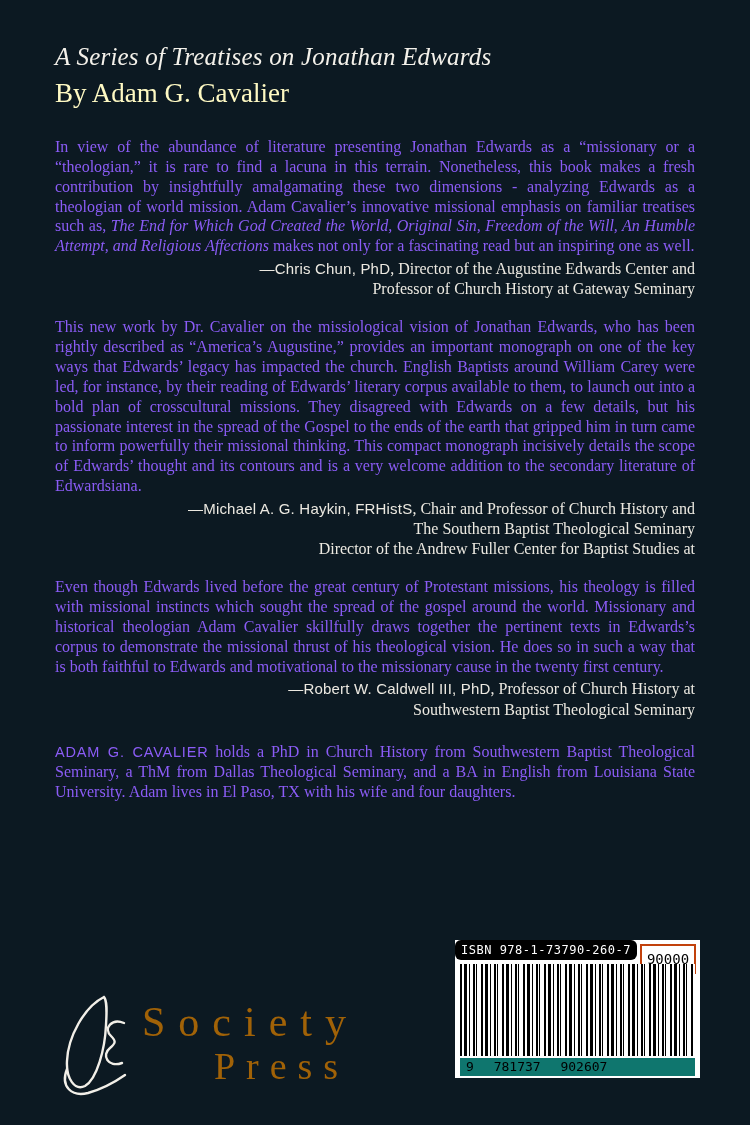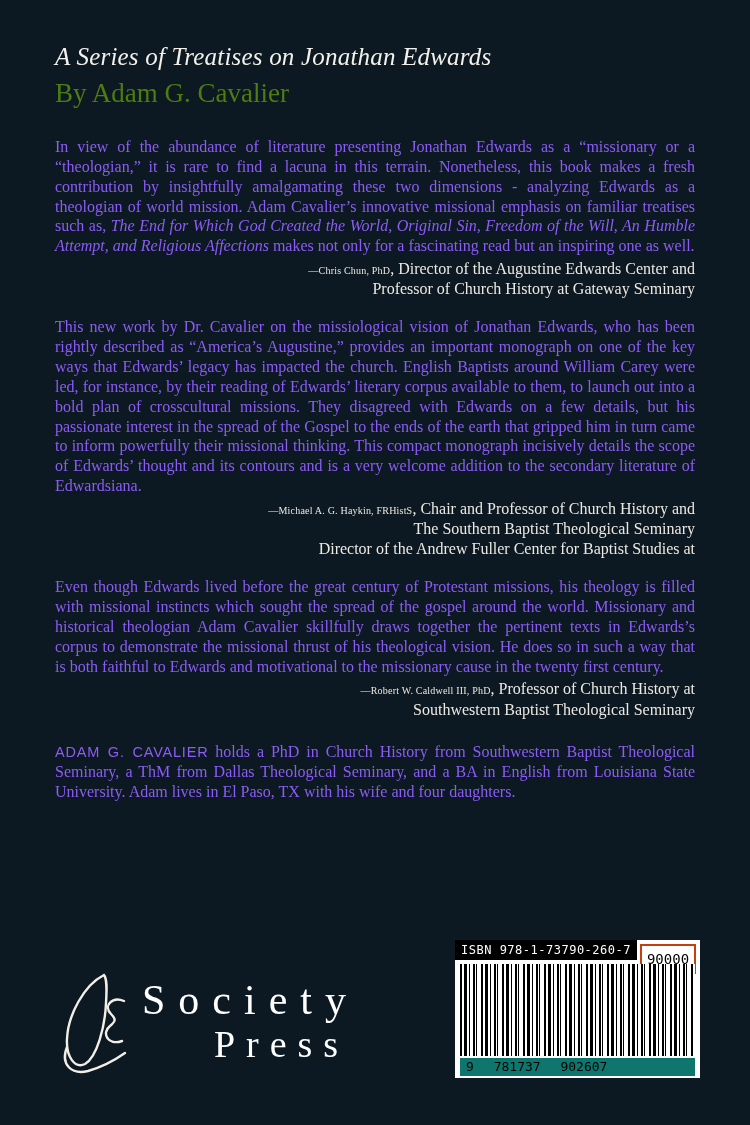--- a/index.html
+++ b/index.html
@@ -19,58 +19,58 @@
     font-style: italic;
     font-size: 25px;
     line-height: 1.32;
     color: #f4f1ea;
     letter-spacing: 0.2px;
   }
   .byline {
     font-size: 27px;
     line-height: 1.3;
     margin-top: 3px;
-    color: #4d7c0f;
+    color: #fef9c3;
   }
   
   .endorsement { margin-top: 18px; }
   .body {
     margin: 0;
     font-size: 16px;
     line-height: 1.24;
     text-align: justify;
     color: #8b5cf6;
   }
   .body em { font-style: italic; }
   .attribution {
     margin-top: 3px;
     text-align: right;
     font-size: 16px;
     line-height: 1.26;
     color: #ece9e1;
   }
   .attr-name {
-    font-family: Liberation Serif, serif;
-    font-size: 10px;
+    font-family: Liberation Sans, sans-serif;
+    font-size: 15px;
     letter-spacing: 0.2px;
   }
   
   .bio { margin-top: 22px; }
   .bio-name {
     font-family: "Liberation Sans", "DejaVu Sans", sans-serif;
     font-size: 14.5px;
     letter-spacing: 0.8px;
   }
   
   .publisher {
     position: absolute;
-    left: 58px; bottom: 46px;
+    left: 58px; bottom: 24px;
     display: flex;
     align-items: flex-start;
-    color: #ffffff;
+    color: #a16207;
   }
   .monogram { width: 80px; height: 112px; }
   .monogram path {
     stroke: #f2efe8;
     fill: none;
     stroke-width: 2.4;
     stroke-linecap: round;
   }
   .pubname { margin-left: 4px; padding-top: 12px; }
   .soc { font-size: 42px; letter-spacing: 13px; line-height: 1.0; }
@@ -83,20 +83,21 @@
     background: #ffffff;
     color: #000;
   }
   .isbn-strip {
     position: absolute; top: 0; left: 0;
     width: 182px; height: 20px;
     background: #000; color: #fff;
     font: 12px/20px "DejaVu Sans Mono", monospace;
     text-align: center;
     letter-spacing: 0.5px;
+    border-radius: 6px;
   }
   .price-box {
     position: absolute; top: 4px; right: 4px;
     width: 52px; height: 26px;
     border: 2px solid #c2410c;
     background: #fff;
     font: 14px/26px "DejaVu Sans Mono", monospace;
     text-align: center;
   }
   .qz {

